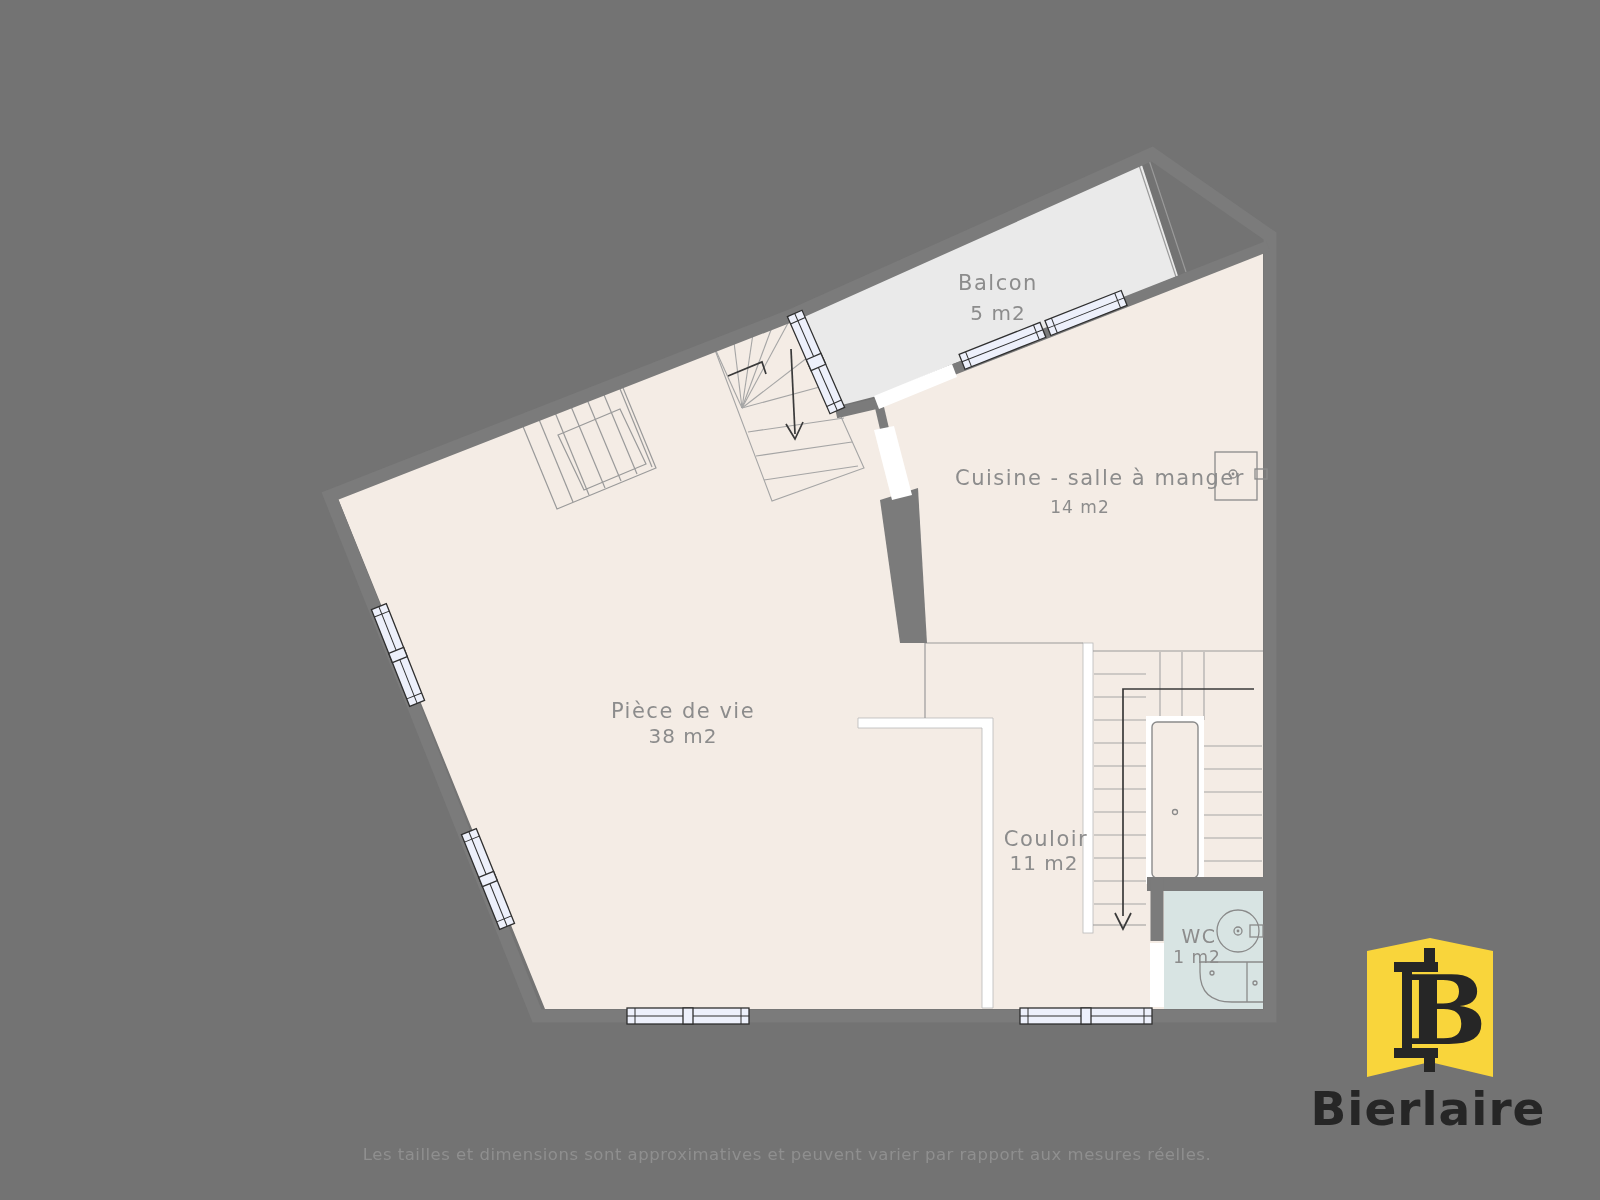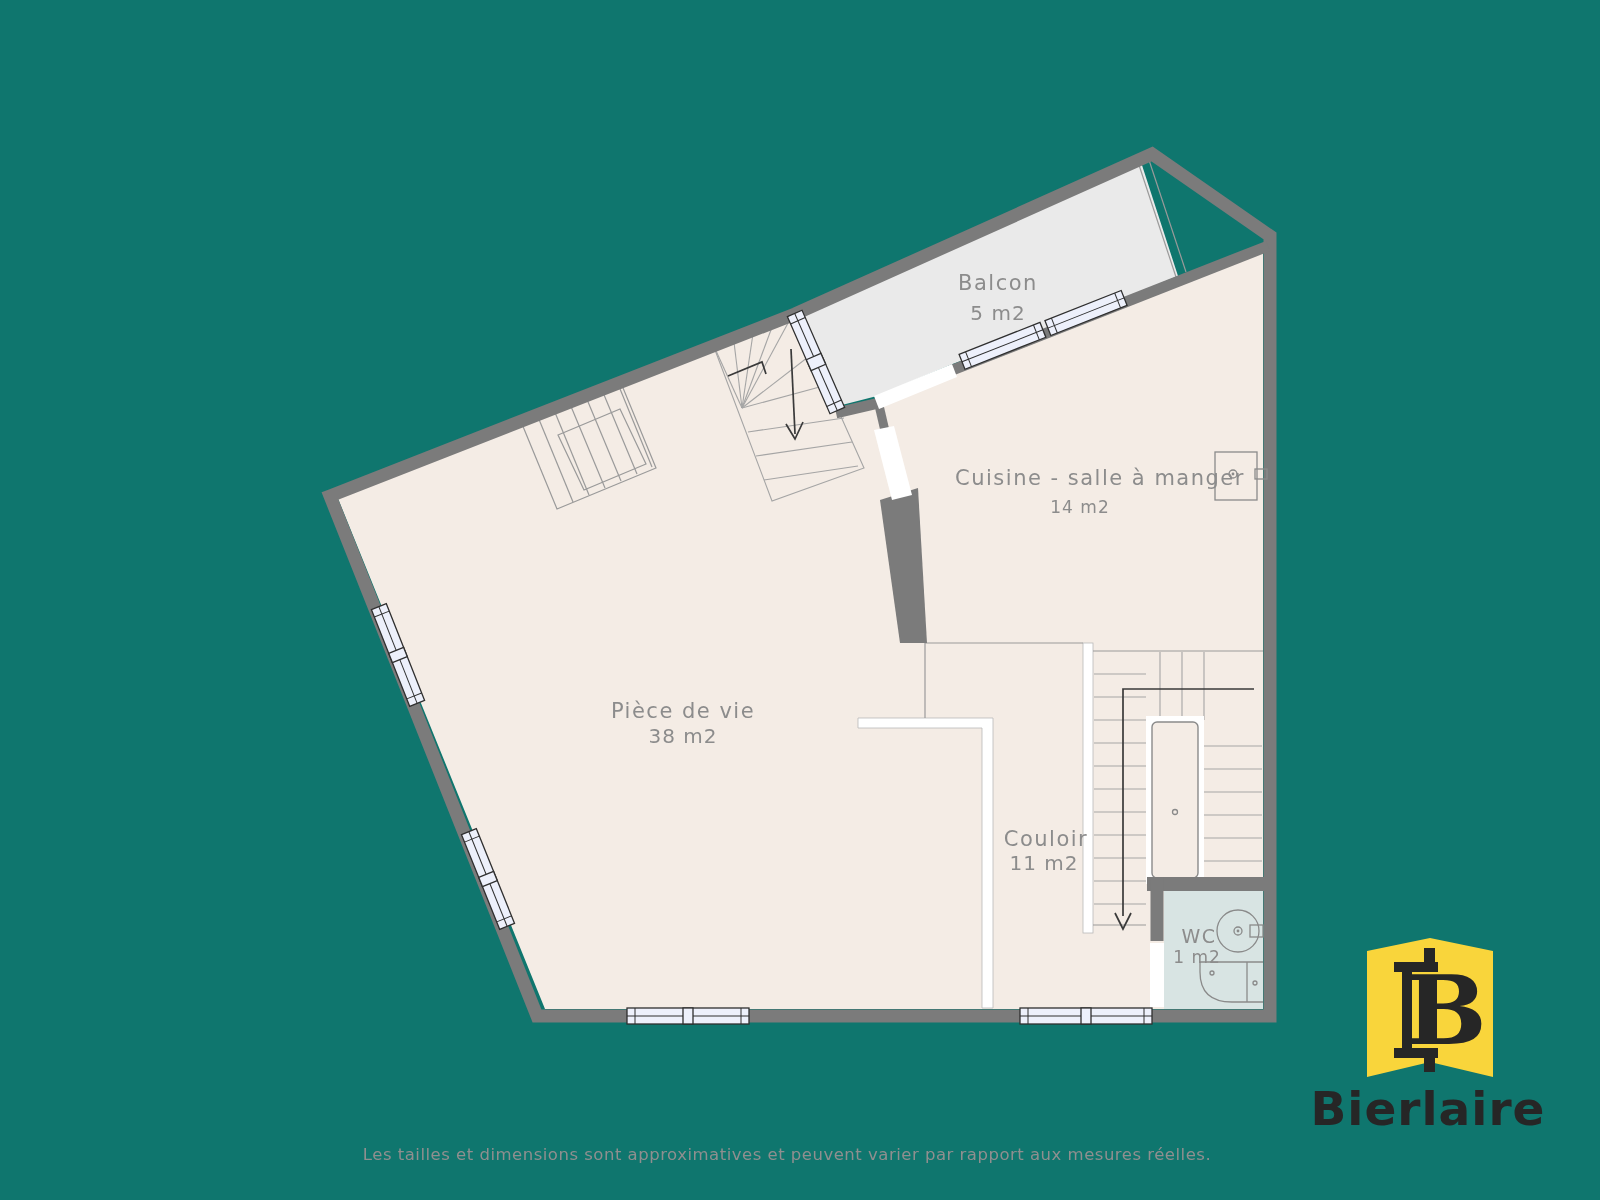--- a/index.html
+++ b/index.html
@@ -1,16 +1,16 @@
 <!DOCTYPE html>
 <html><head>
 <meta charset="utf-8">
 <style>
   html,body{margin:0;padding:0;background:#ffffff;}
-  .canvas{position:relative;width:1600px;height:1200px;background:#0f766e;overflow:hidden;
+  .canvas{position:relative;width:1600px;height:1200px;background:#737373;overflow:hidden;
           font-family:"DejaVu Sans","Liberation Sans",sans-serif;}
   svg{position:absolute;left:0;top:0;}
   .room-label{fill:#8c8c8c;letter-spacing:1.5px;}
   .room-area{fill:#8c8c8c;letter-spacing:1px;}
   .thin{stroke:#9a9a9a;stroke-width:1.2;fill:none;}
   .tread{stroke:#a5a5a5;stroke-width:1.1;fill:none;}
   .fixture{stroke:#8a8a8a;stroke-width:1.3;fill:none;}
   .dirline{stroke:#3a3a3a;stroke-width:1.7;fill:none;}
   .winframe{fill:#edf0fb;stroke:#2f2f2f;stroke-width:1.3;}
   .winline{stroke:#2f2f2f;stroke-width:1;fill:none;}

